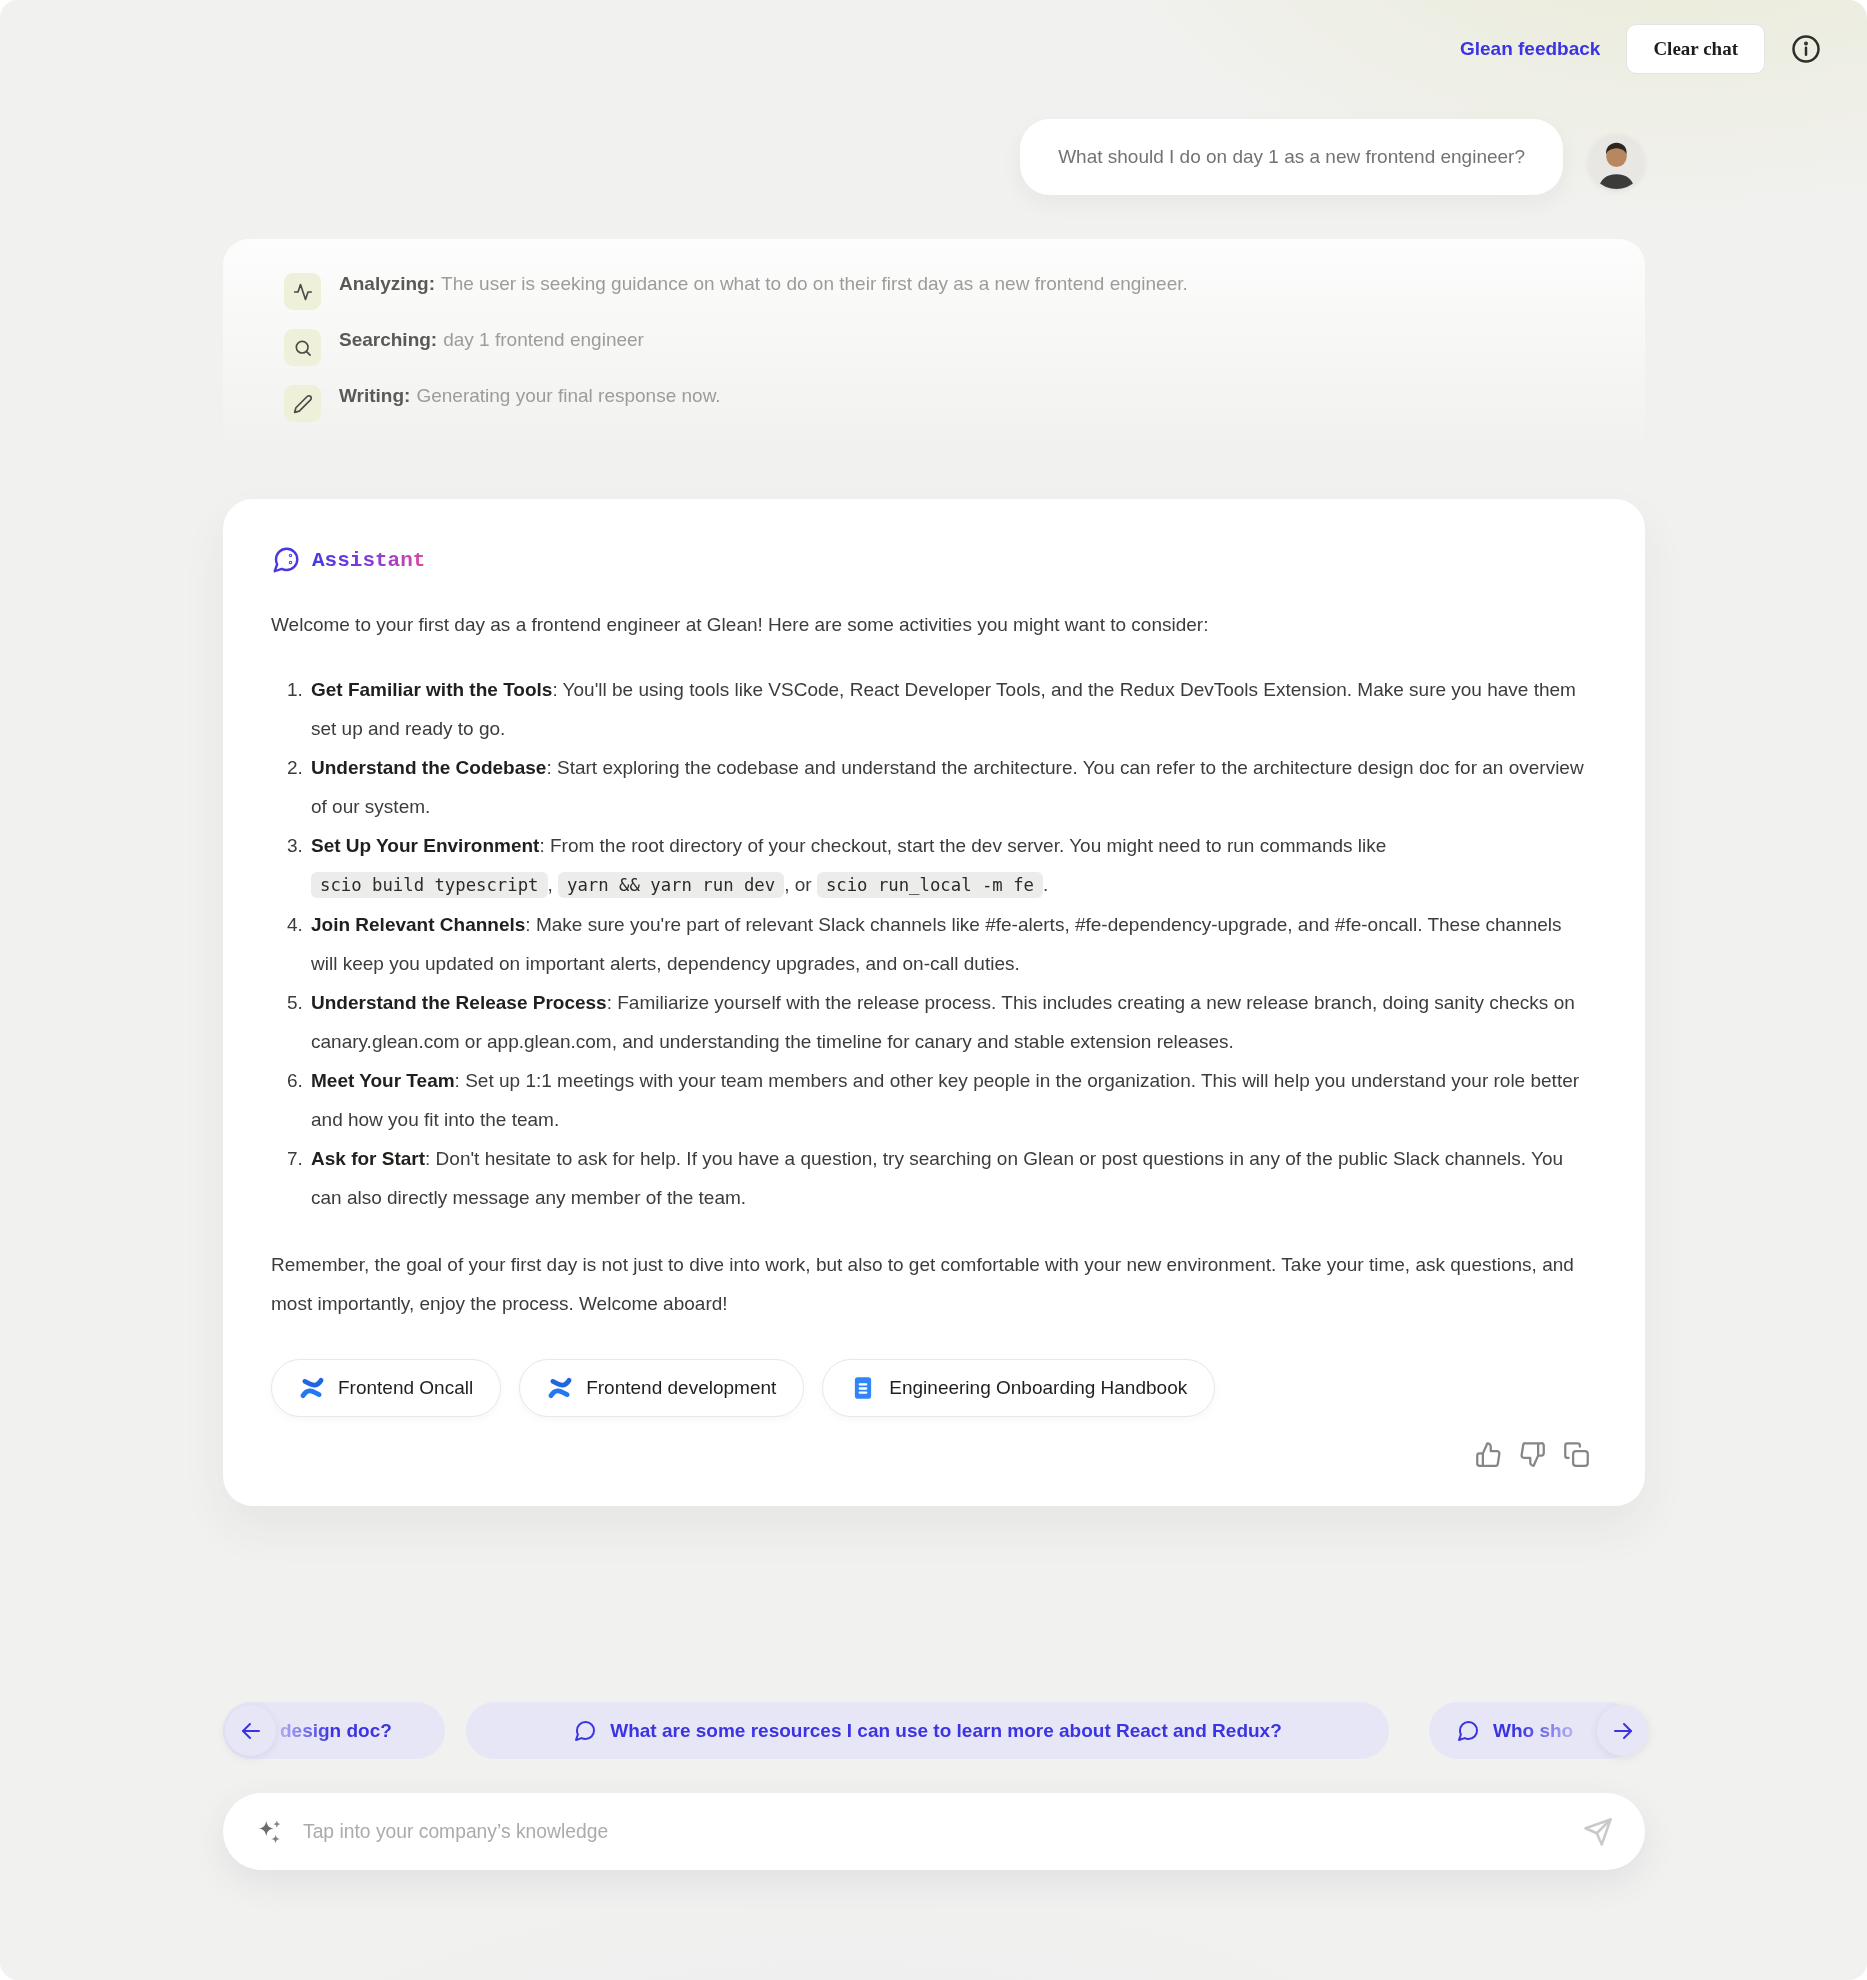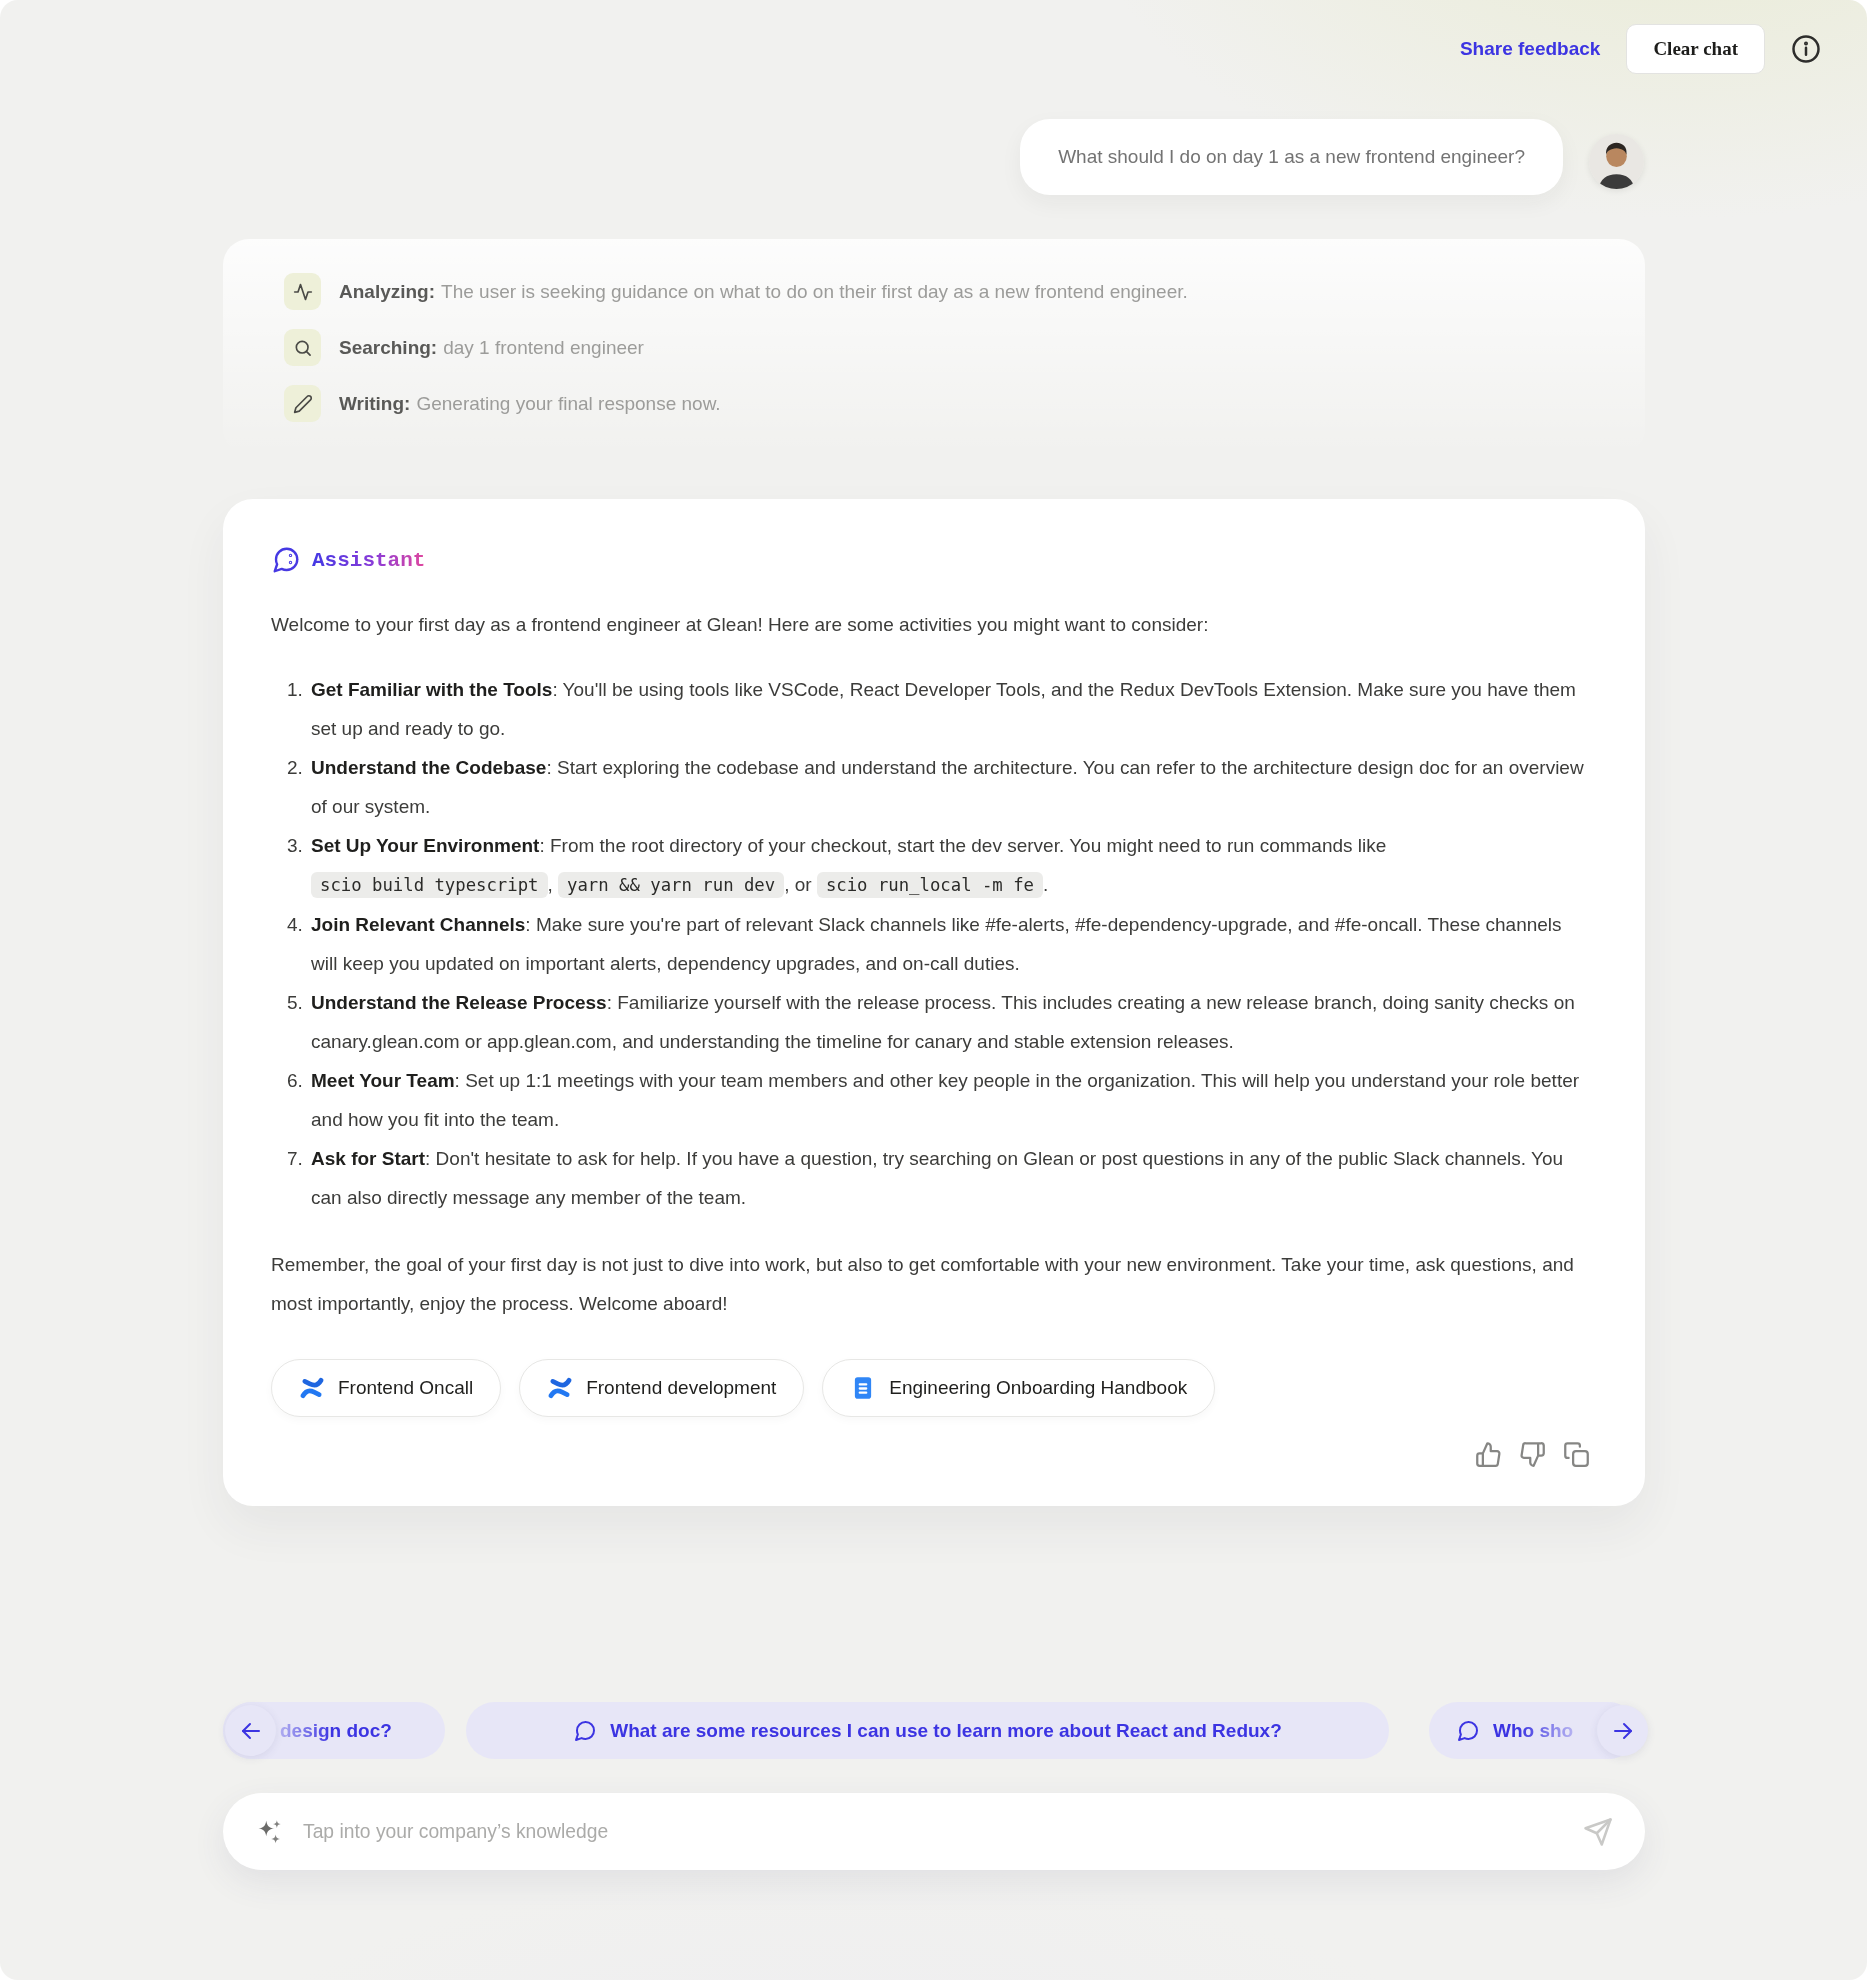--- a/index.html
+++ b/index.html
@@ -21,21 +21,21 @@
   .info-btn{width:30px; height:30px; color:#2e2e2c; cursor:pointer;}
 
   
   .user-row{display:flex; justify-content:flex-end; align-items:flex-start; gap:26px; padding:42px 223px 0 223px;}
   .user-bubble{background:#ffffff; border-radius:30px; padding:27px 38px; font-size:19px; color:#737373; box-shadow:0 8px 22px rgba(40,40,40,.05);}
   .avatar{width:55px; height:55px; border-radius:50%; overflow:hidden; margin-top:15px; flex:none; box-shadow:0 2px 6px rgba(0,0,0,.08);}
 
   
   .status-card{margin:44px 0 0 223px; width:1422px; box-sizing:border-box; border-radius:26px; padding:34px 61px 14px;
     background:linear-gradient(180deg, rgba(255,255,255,.85) 0%, rgba(255,255,255,.25) 70%, rgba(255,255,255,0) 100%);}
-  .step-row{display:flex; align-items:center; gap:18px; margin-bottom:19px;}
+  .step-row{display:flex; gap:18px; margin-bottom:19px;}
   .step-icon{width:37px; height:37px; border-radius:9px; background:#eef0d9; color:#4a4a46; flex:none;}
   .step-icon .icn{width:20px;height:20px;}
   .step-text{font-size:19px; color:#9c9c9a;}
   .step-text b{color:#595957; font-weight:700; margin-right:6px;}
 
   
   .assistant-card{margin:44px 0 0 223px; width:1422px; box-sizing:border-box; background:#ffffff; border-radius:30px;
     padding:46px 55px 38px 48px; box-shadow:0 22px 48px rgba(50,50,70,.06);}
   .assistant-head{display:flex; align-items:center; gap:11px;font-family:Liberation Mono, monospace;}
   .assistant-logo{width:30px; height:30px;}
@@ -83,21 +83,21 @@
   .chat-input{flex:1; border:none; outline:none; font-size:19.3px; color:#ec4899; background:transparent; font-family:inherit;}
   .chat-input::placeholder{color:#ababa9;}
   .send-btn{width:30px; height:30px; color:#c9c9c7; cursor:pointer; flex:none;}
 </style>
 </head>
 <body>
 
 <div class="page">
 
   <div class="topbar">
-    <span class="link-feedback" style="color:#3c34e2;">Share feedback</span>
+    <span class="link-feedback" style="color:#3c34e2;">Glean feedback</span>
     <button class="btn-clear">Clear chat</button>
     <span class="icn info-btn">
         <svg viewBox="0 0 24 24" fill="none" stroke="currentColor" stroke-width="2" stroke-linecap="round" stroke-linejoin="round">
           <circle cx="12" cy="12" r="10"></circle>
           <line x1="12" y1="11" x2="12" y2="16.5"></line>
           <circle cx="12" cy="7.5" r="0.6" fill="currentColor"></circle>
         </svg>
       </span>
   </div>
 

